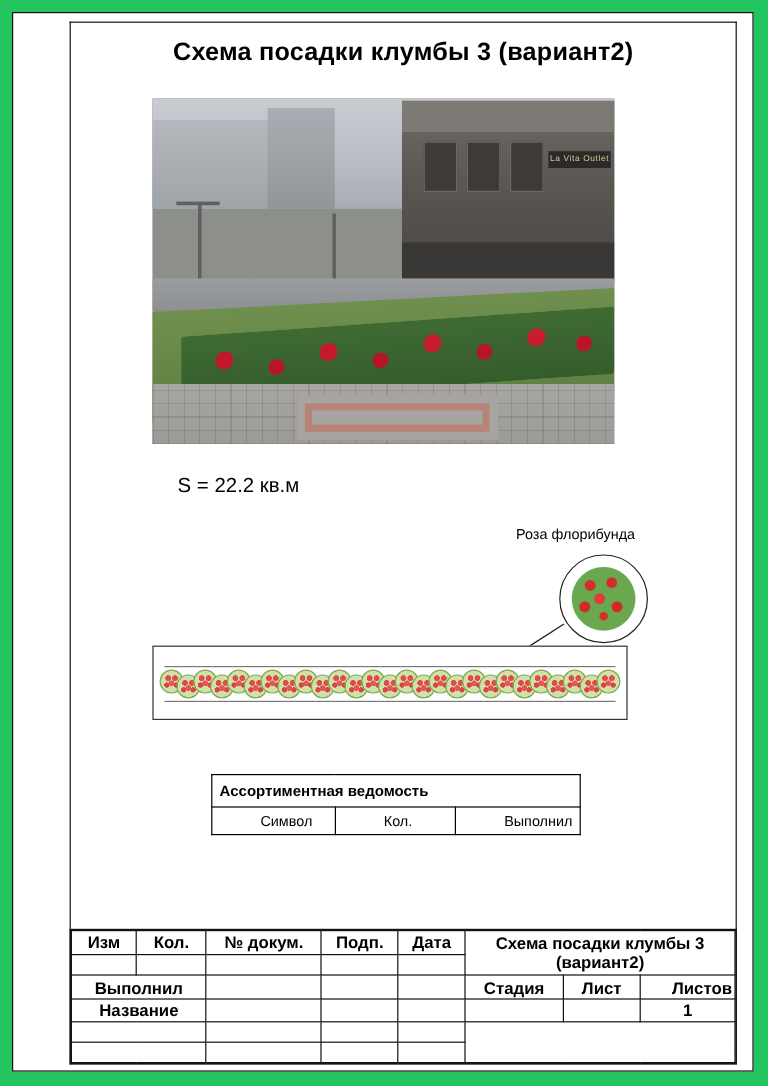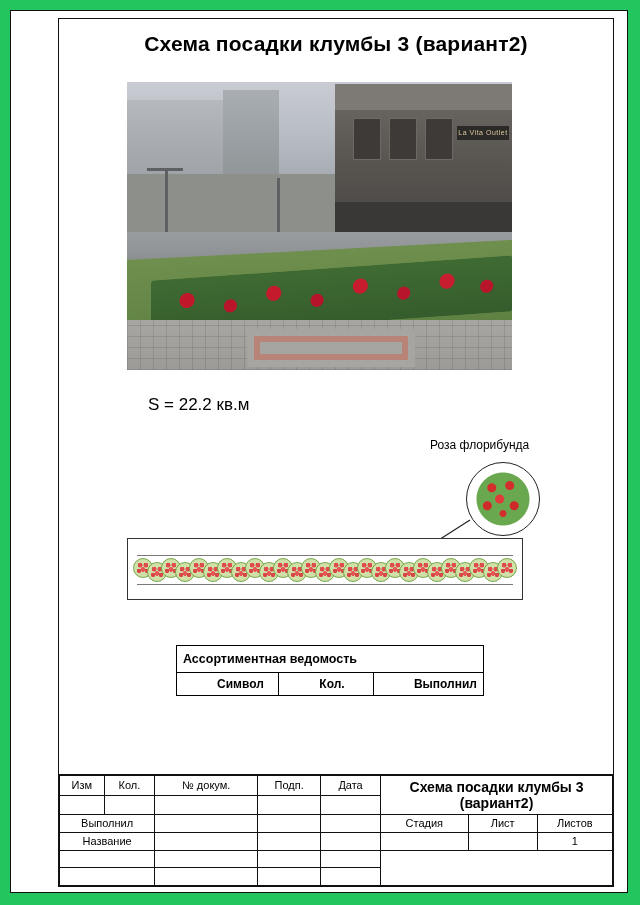--- a/index.html
+++ b/index.html
@@ -243,21 +243,21 @@
     border: 1px solid #000000;
     padding: 4px 6px;
     text-align: left;
     vertical-align: middle;
   }
   .assort .hdr-title {
     font-weight: bold;
     font-size: 12.5px;
     padding: 6px;
   }
-  .assort .col-h { font-weight: bold; padding-left: 40px; }
+  .assort .col-h { font-weight: normal; padding-left: 40px; }
   .assort .sym-cell { height: 46px; width: 74px; }
   .assort .cnt-cell { width: 96px; }
   .sym-big {
     width: 30px; height: 30px; margin: 0 auto; border-radius: 50%;
     border: 1px solid #6b3f6b;
     background:
       radial-gradient(circle at 36% 32%, #d9b441 0 3px, transparent 3.4px),
       radial-gradient(circle at 64% 36%, #d9b441 0 3px, transparent 3.4px),
       radial-gradient(circle at 50% 60%, #e2c04a 0 3px, transparent 3.4px),
       radial-gradient(circle at 30% 66%, #cfa93b 0 2.6px, transparent 3px),
@@ -281,21 +281,21 @@
     width: 100%;
     height: 100%;
   }
   .stamp td {
     border: 1px solid #111111;
     padding: 0 2px;
     text-align: center;
     vertical-align: middle;
     height: 14px;
   }
-  .stamp .lbl { font-size: 11px; }
+  .stamp .lbl { font-size: 14px; font-weight: bold; }
   .stamp .big-title {
     font-size: 14px;
     font-weight: bold;
   }
   .c1 { width: 24px; }
   .c2 { width: 28px; }
   .c3 { width: 62px; }
   .c4 { width: 36px; }
   .c5 { width: 34px; }
 </style>
@@ -407,21 +407,21 @@
         <td class="lbl"></td>
         <td class="lbl"></td>
       </tr>
       <tr>
         <td colspan="2" class="lbl">Выполнил</td>
         <td class="lbl"></td>
         <td class="lbl"></td>
         <td class="lbl"></td>
         <td class="lbl" style="width:52px;">Стадия</td>
         <td class="lbl" style="width:40px;">Лист</td>
-        <td class="lbl" style="width:44px;">Листов</td>
+        <td class="lbl" style="width:44px;text-align:right;">Листов</td>
       </tr>
       <tr>
         <td colspan="2" class="lbl">Название</td>
         <td class="lbl"></td>
         <td class="lbl"></td>
         <td class="lbl"></td>
         <td class="lbl"></td>
         <td class="lbl"></td>
         <td class="lbl">1</td>
       </tr>

